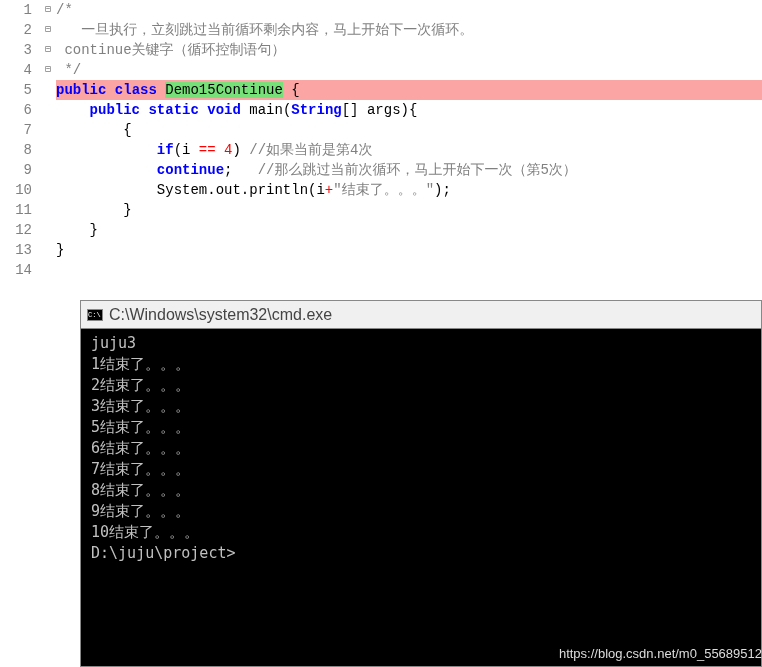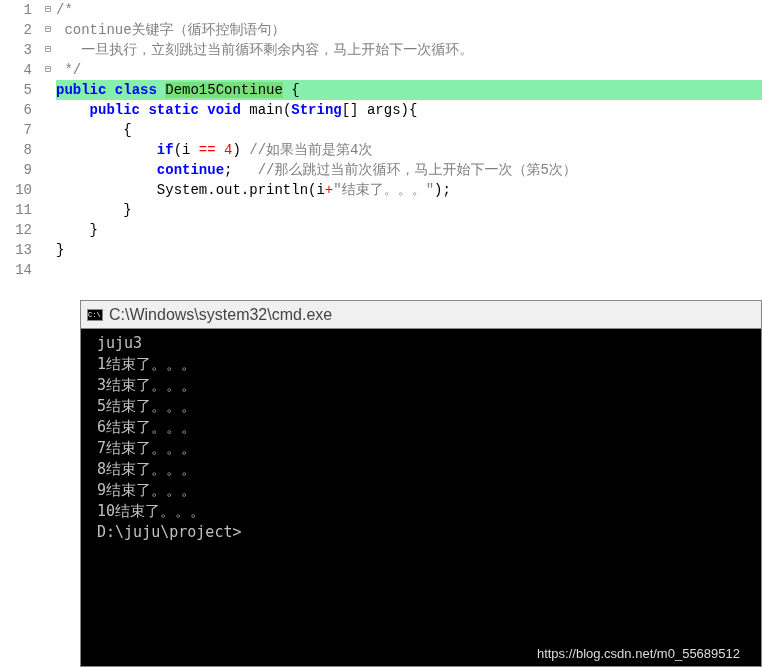--- a/index.html
+++ b/index.html
@@ -37,21 +37,21 @@
       font-size: 10px;
     }
     .code-col {
       flex: 1;
       background: #fff;
     }
     .code-line {
       line-height: 20px;
       white-space: pre;
     }
-    .highlight-line { background: #86efac; }
+    .highlight-line { background: #fca5a5; }
     .kw { color: #0000ff; font-weight: bold; }
     .type { color: #0000ff; font-weight: bold; }
     .comment { color: #808080; }
     .str { color: #808080; }
     .num { color: #ff0000; }
     .op { color: #ff0000; }
     .classname-hl { background: #78e078; color: #000; }
     .terminal {
       position: absolute;
       left: 80px;
@@ -80,30 +80,30 @@
       justify-content: flex-start;
       font-size: 7px;
       color: #fff;
     }
     .term-title {
       color: #444;
       font-size: 16px;
       font-family: 'Segoe UI', sans-serif;
     }
     .term-body {
-      padding: 4px 16px;
+      padding: 4px 10px;
       color: #c0c0c0;
       font-family: 'NSimSun', 'SimSun', Consolas, monospace;
       font-size: 15px;
       line-height: 21px;
     }
     .term-body div { white-space: pre; }
     .watermark {
       position: absolute;
-      right: 22px;
+      right: 0;
       bottom: 6px;
       color: #ddd;
       font-size: 13px;
       font-family: sans-serif;
     }
   </style>
 </head>
 <body>
 
 <div class="editor-area">
@@ -134,22 +134,22 @@
     <div>⊟</div>
     <div></div>
     <div></div>
     <div></div>
     <div></div>
     <div></div>
     <div></div>
   </div>
   <div class="code-col">
     <div class="code-line"><span class="comment">/*</span></div>
+    <div class="code-line"> <span class="comment">  一旦执行，立刻跳过当前循环剩余内容，马上开始下一次循环。</span></div>
     <div class="code-line"> <span class="comment">continue关键字（循环控制语句）</span></div>
-    <div class="code-line"> <span class="comment">  一旦执行，立刻跳过当前循环剩余内容，马上开始下一次循环。</span></div>
     <div class="code-line"><span class="comment"> */</span></div>
     <div class="code-line highlight-line"><span class="kw">public</span> <span class="kw">class</span> <span class="classname-hl">Demo15Continue</span><span> {</span></div>
     <div class="code-line">    <span class="kw">public</span> <span class="kw">static</span> <span class="kw">void</span><span> main</span>(<span class="type">String</span><span>[] args){</span></div>
     <div class="code-line">        <span>{</span></div>
     <div class="code-line">            <span class="kw">if</span><span>(i </span><span class="op">==</span><span class="num"> 4</span><span>) </span><span class="comment">//如果当前是第4次</span></div>
     <div class="code-line">            <span class="kw">continue</span><span>;   </span><span class="comment">//那么跳过当前次循环，马上开始下一次（第5次）</span></div>
     <div class="code-line">            <span>System.out.println(i</span><span class="op">+</span><span class="str">"结束了。。。"</span><span>);</span></div>
     <div class="code-line">        <span>}</span></div>
     <div class="code-line">    <span>}</span></div>
     <div class="code-line"><span>}</span></div>
@@ -159,20 +159,21 @@
 <div class="terminal">
   <div class="term-titlebar">
     <span class="term-icon">C:\</span>
     <span class="term-title">C:\Windows\system32\cmd.exe</span>
   </div>
   <div class="term-body">
     <div>juju3</div>
     <div></div>
     <div></div>
     <div>1结束了。。。</div>
+    <div>2结束了。。。</div>
     <div>3结束了。。。</div>
     <div>5结束了。。。</div>
     <div>6结束了。。。</div>
     <div>7结束了。。。</div>
     <div>8结束了。。。</div>
     <div>9结束了。。。</div>
     <div>10结束了。。。</div>
     <div></div>
     <div>D:\juju\project&gt;</div>
   </div>

